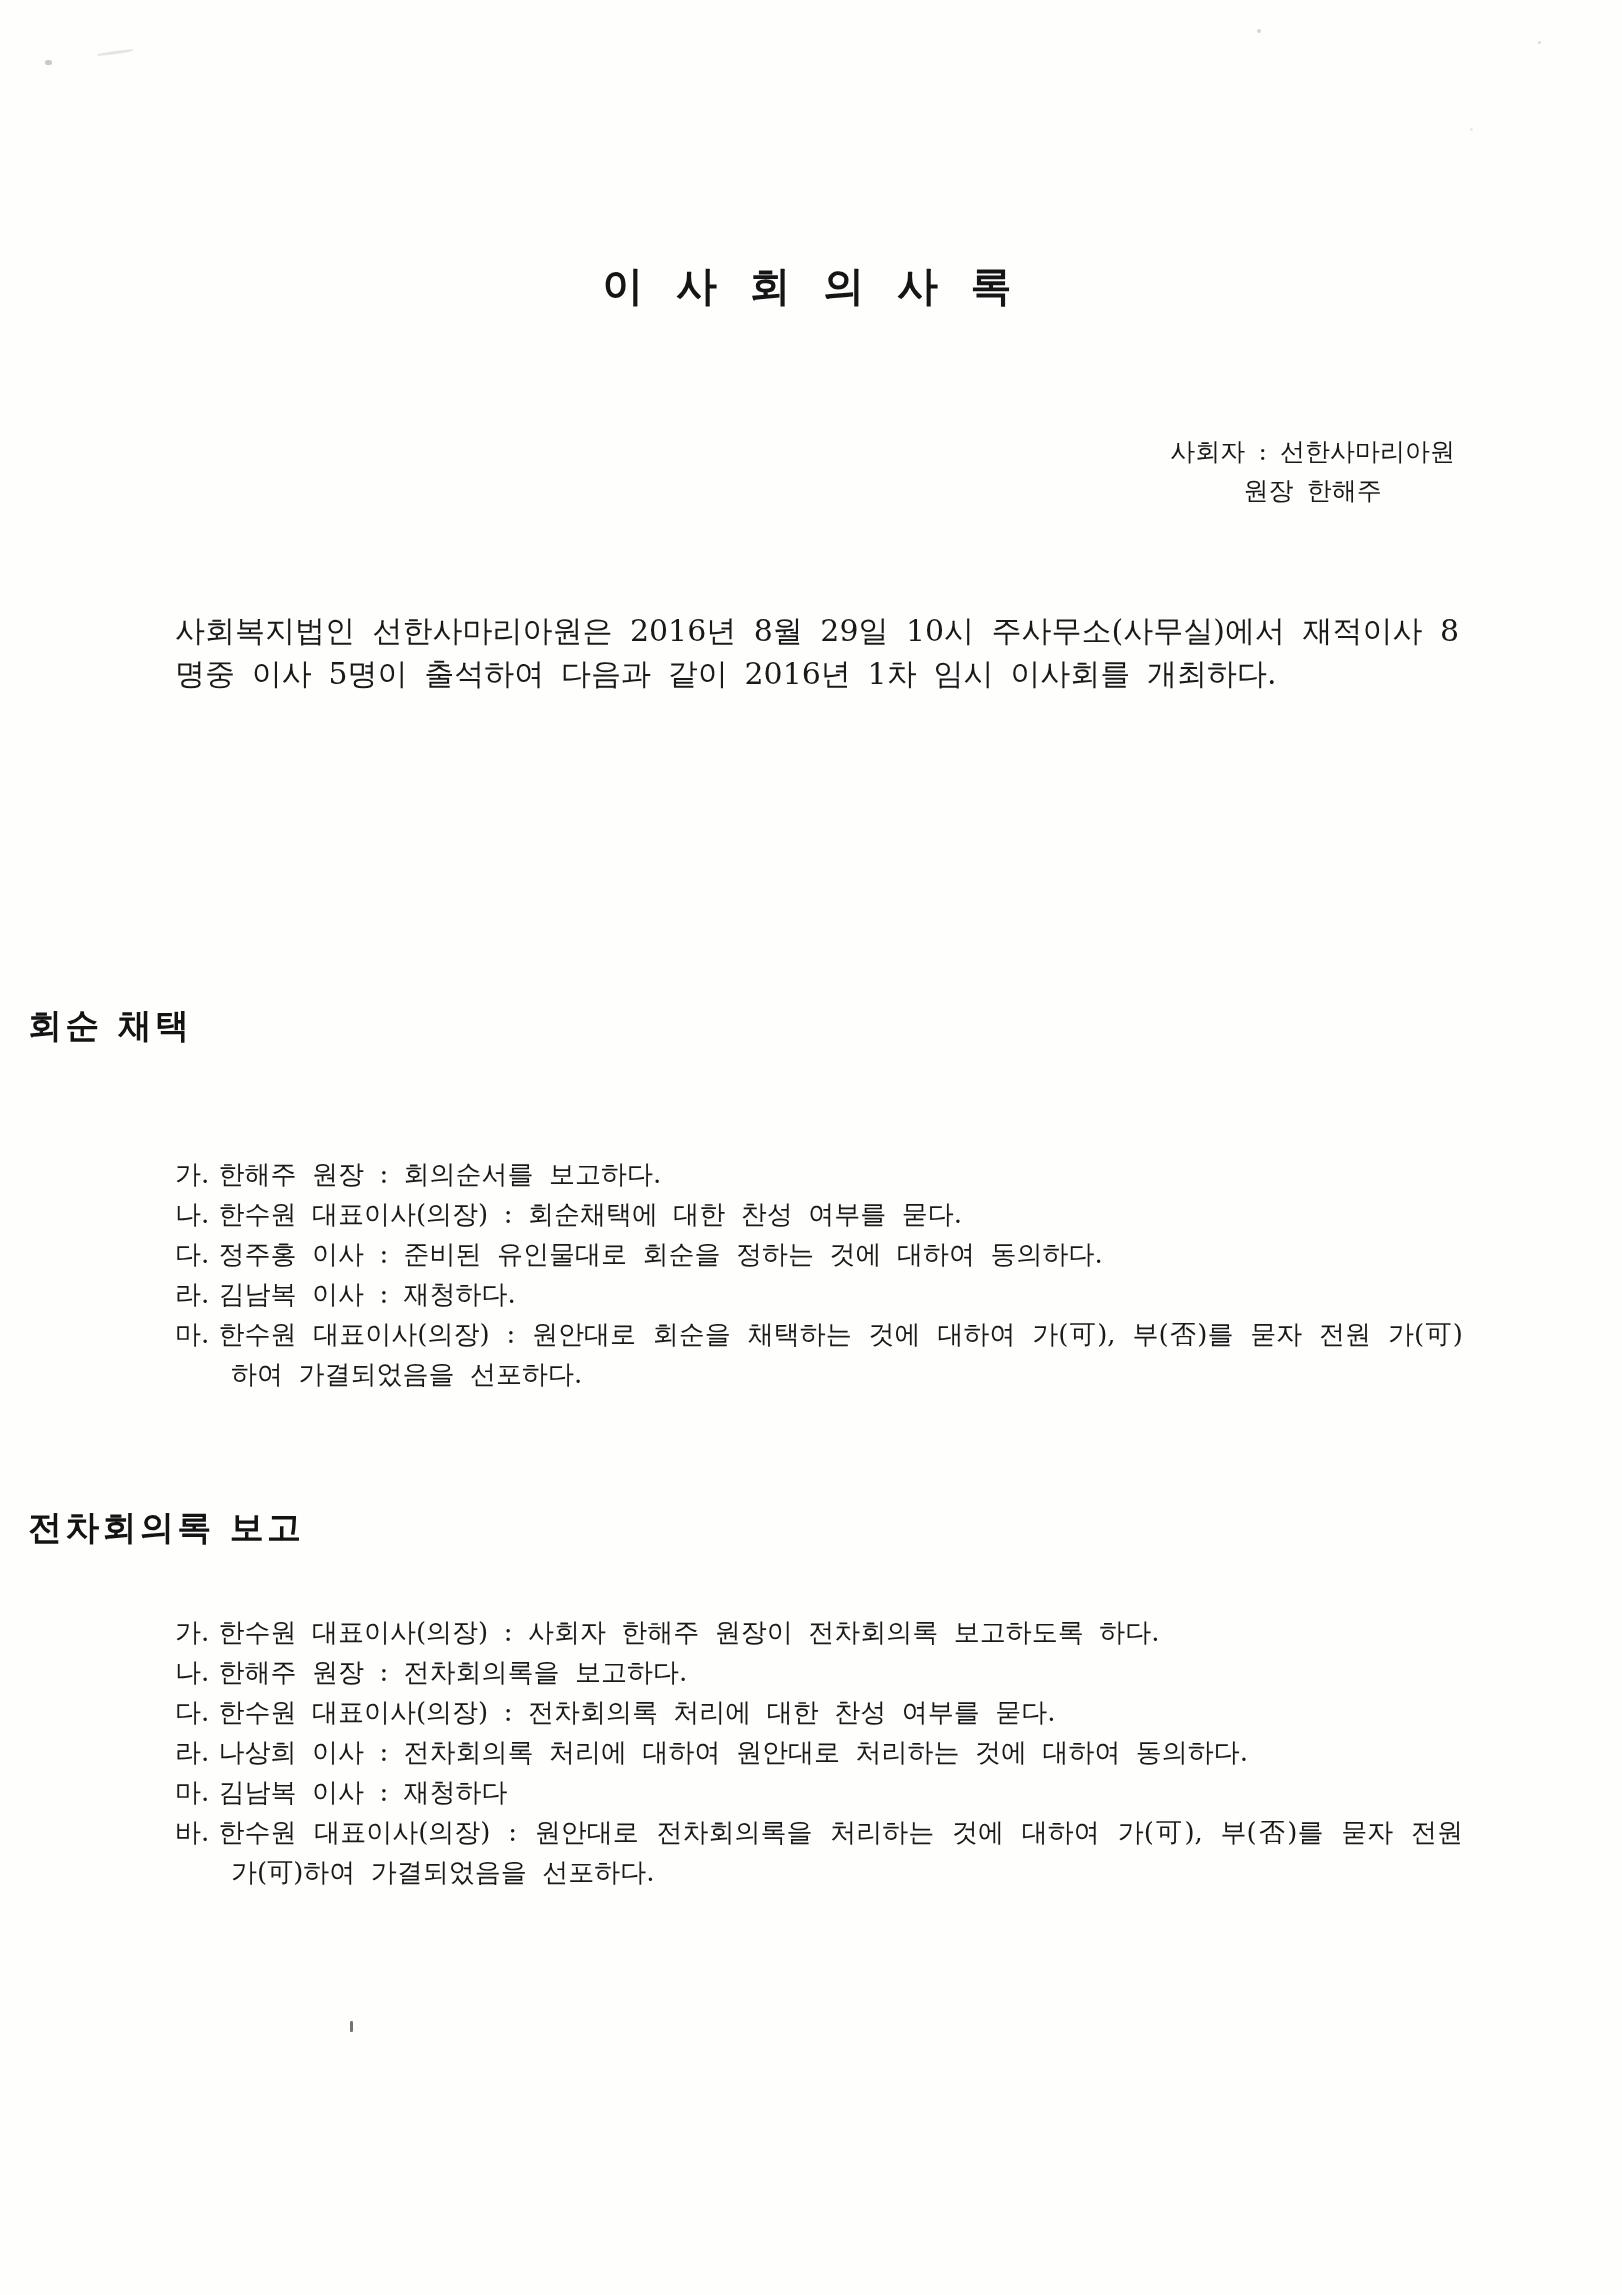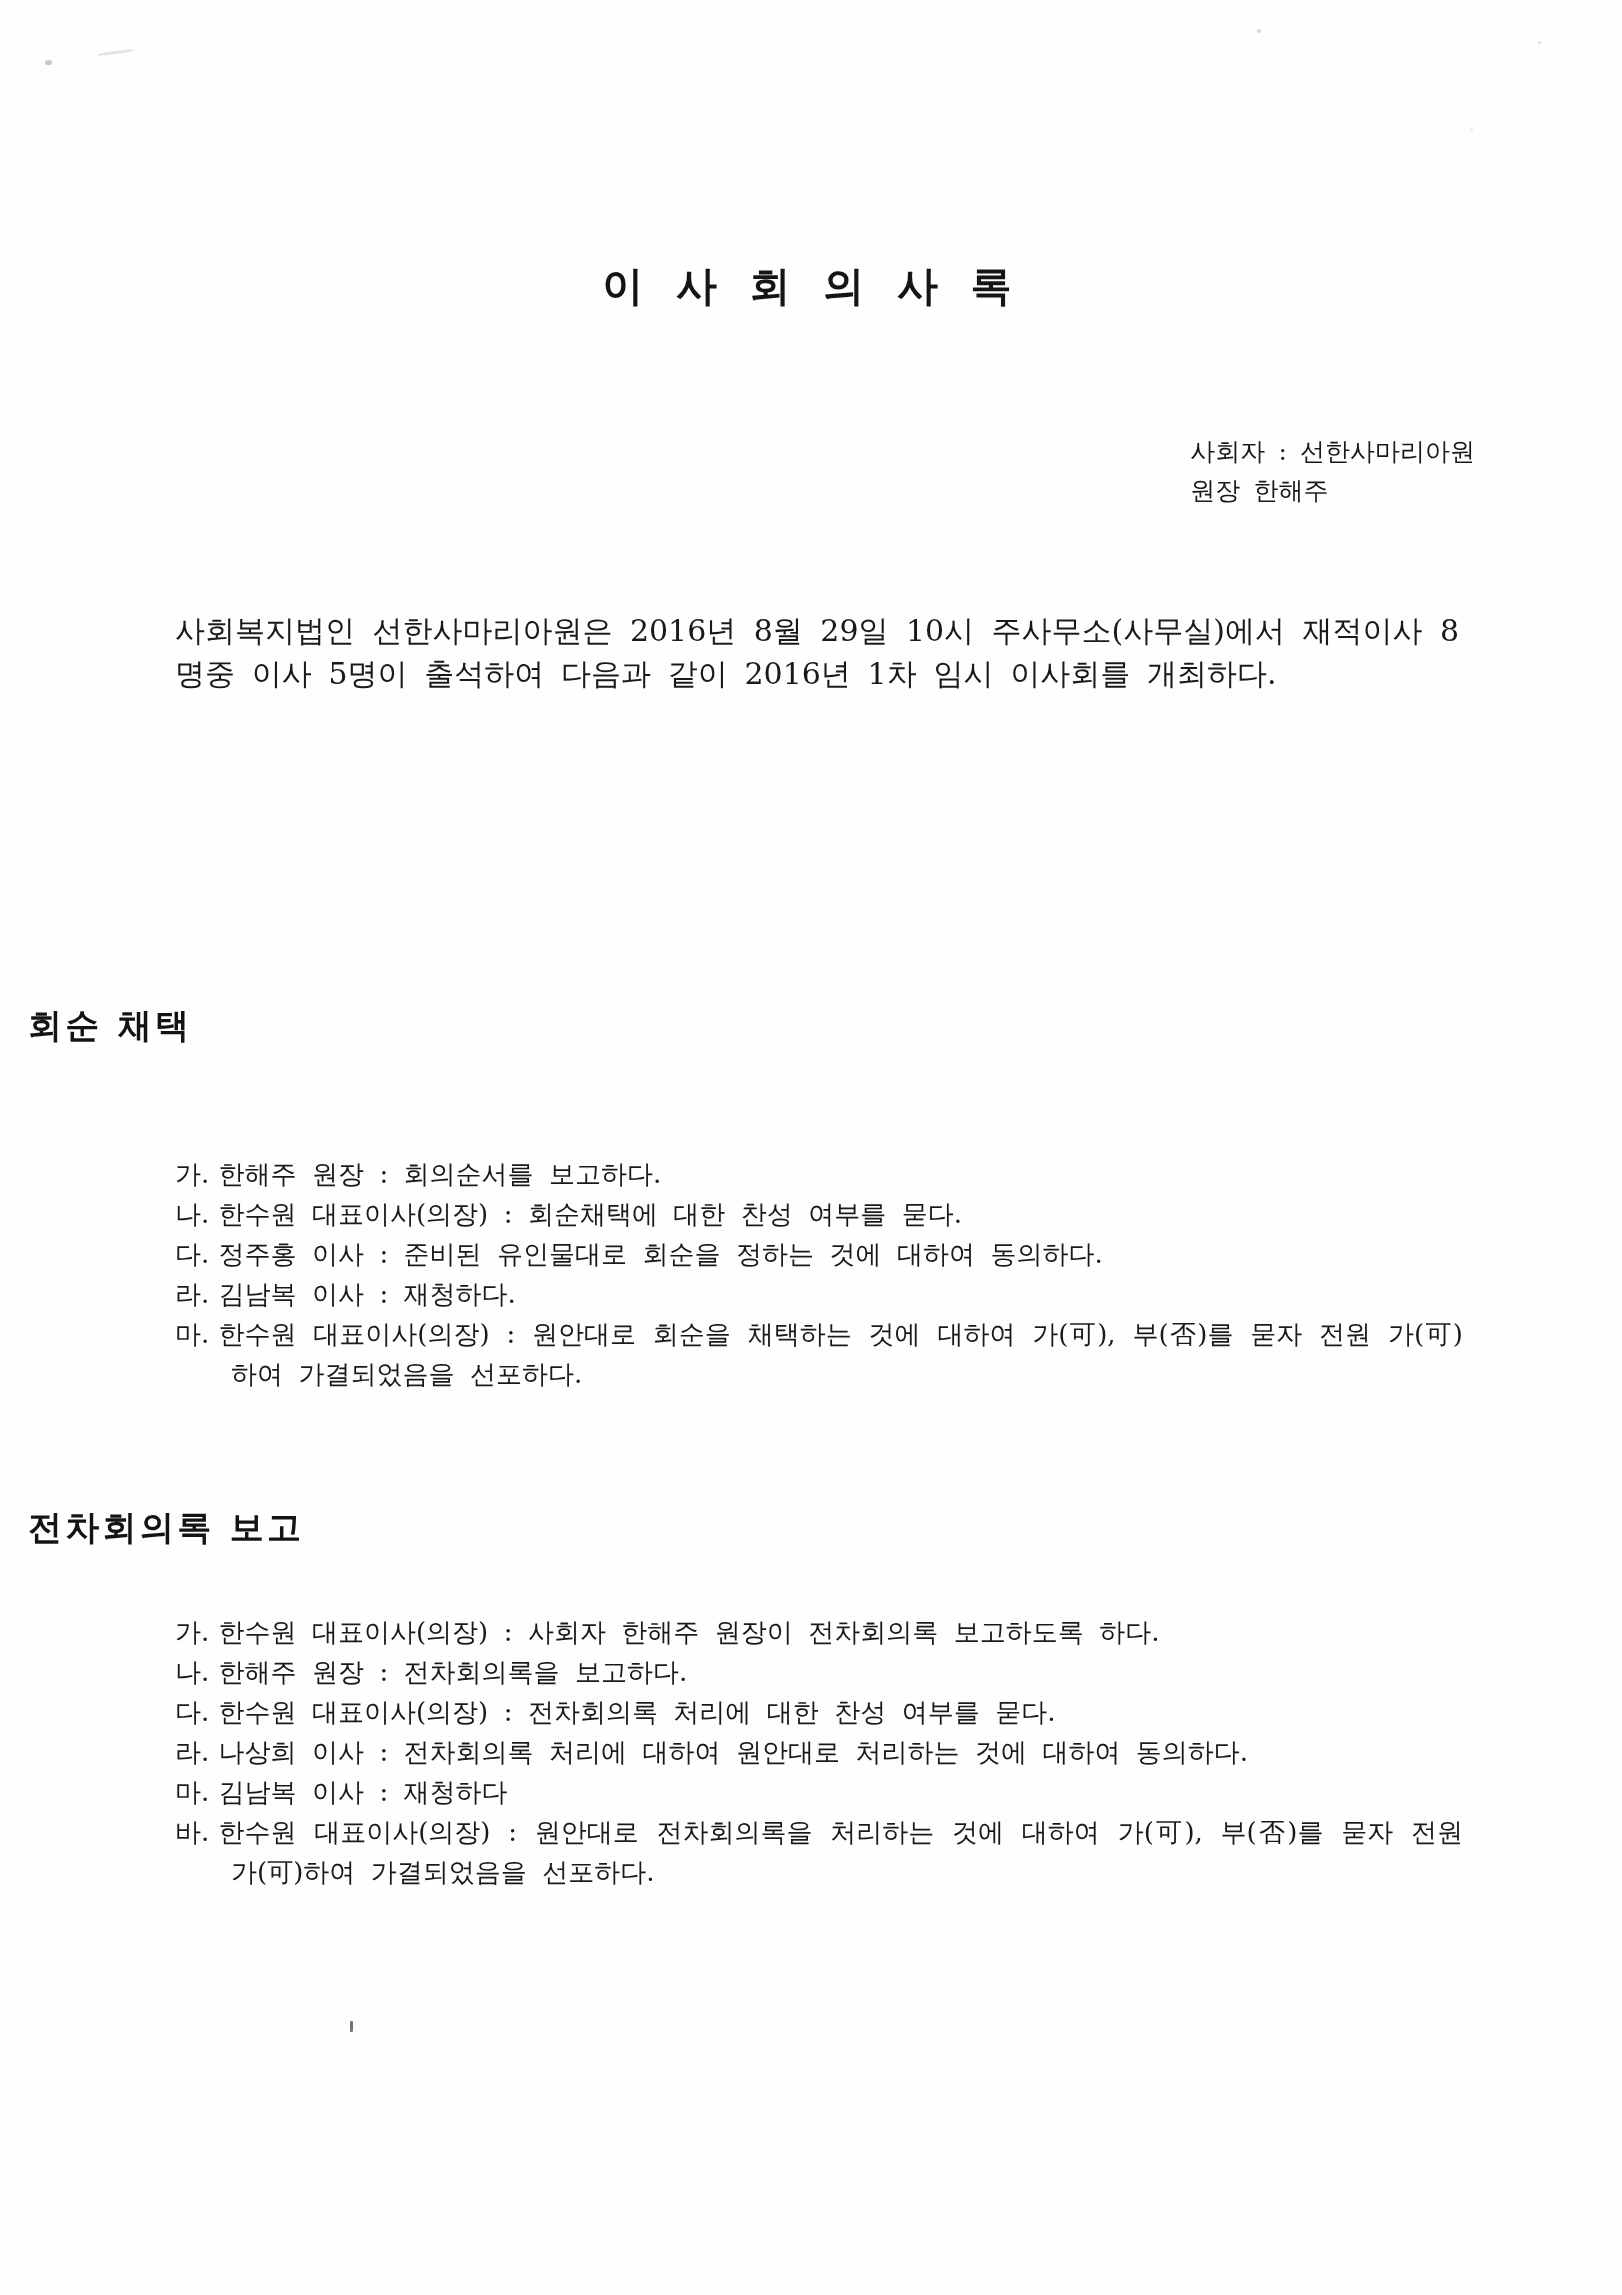--- a/index.html
+++ b/index.html
@@ -25,22 +25,22 @@
     margin: 0;
     text-align: center;
     font-size: 41px;
     font-weight: bold;
     letter-spacing: 9.2px;
     color: #151515;
   }
   .moderator {
     position: absolute;
     top: 432px;
-    right: 148px;
-    text-align: left;
+    right: 168px;
+    text-align: center;
     font-size: 25px;
     line-height: 39px;
     word-spacing: 5.2px;
   }
   .intro {
     position: absolute;
     top: 609px;
     left: 175px;
     width: 1284px;
     margin: 0;

